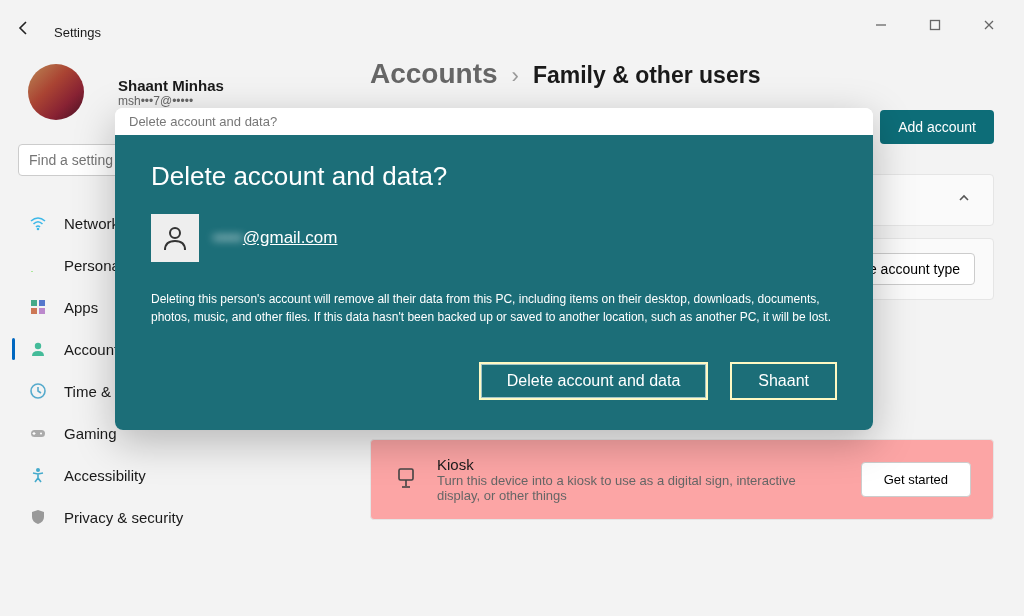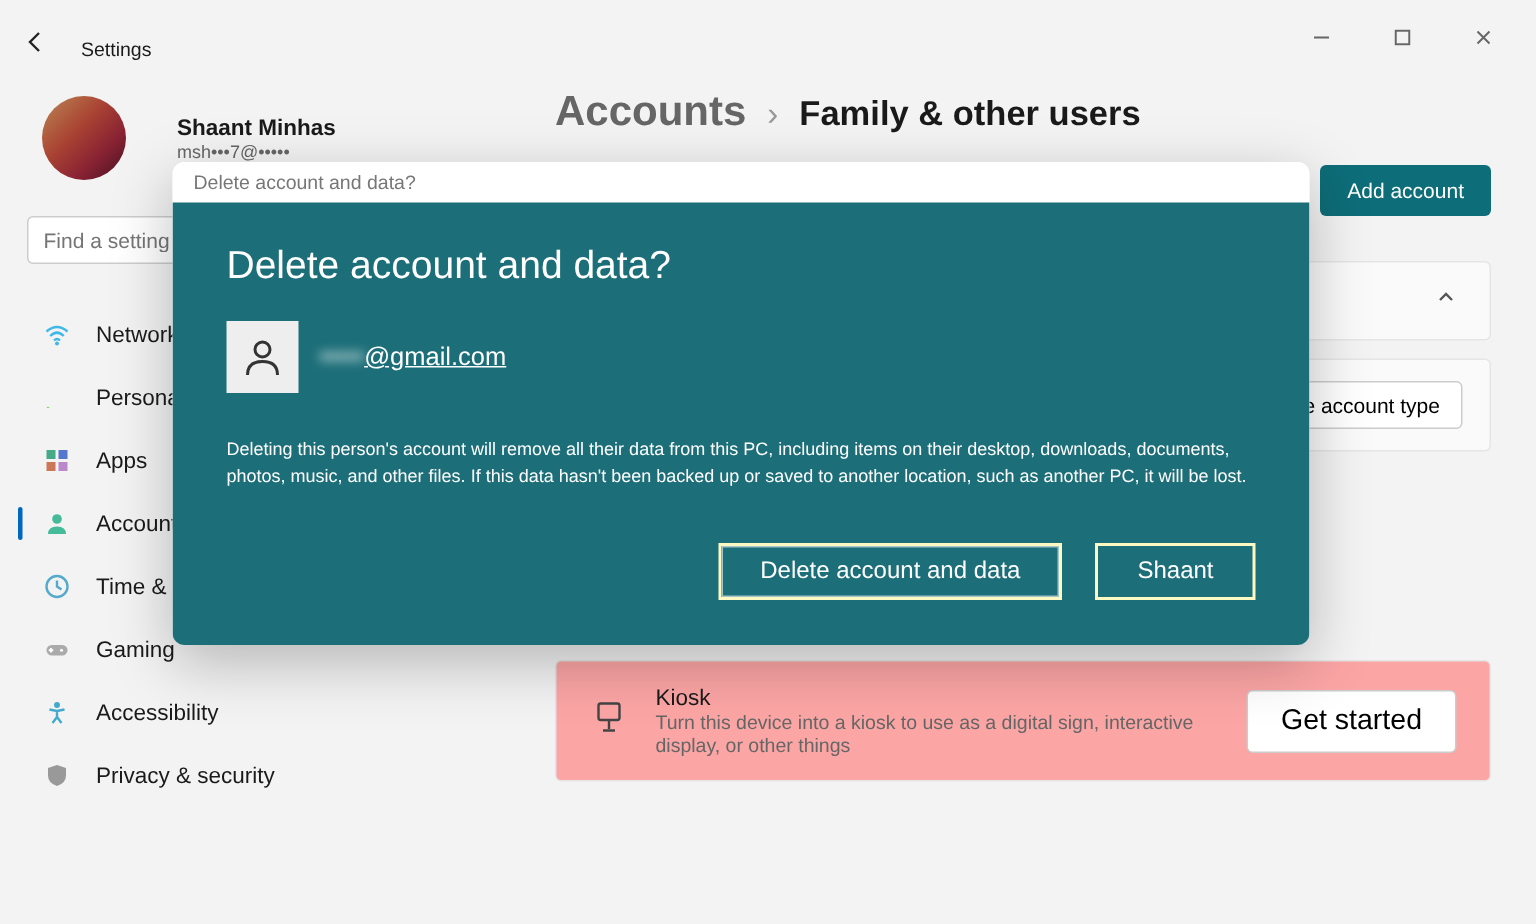--- a/index.html
+++ b/index.html
@@ -30,21 +30,21 @@
     .bc-sep { font-size: 22px; color: #999; }
     .bc-current { font-size: 23px; font-weight: 600; }
     .primary-btn { background: #0d6d78; color: #fff; border: none; padding: 9px 18px; border-radius: 4px; font-size: 14px; float: right; }
     .card-frag { background: #fafafa; border: 1px solid #e5e5e5; border-radius: 4px; padding: 14px 18px; margin-top: 88px; display: flex; align-items: center; justify-content: flex-end; }
     .sec-btn { background: #fff; border: 1px solid #ccc; padding: 7px 14px; border-radius: 4px; font-size: 14px; }
     .section-label { font-size: 15px; font-weight: 600; margin-top: 110px; margin-bottom: 12px; }
     .kiosk-card { background: #fca5a5; border: 1px solid #e5e5e5; border-radius: 4px; padding: 16px 22px; display: flex; align-items: center; }
     .kiosk-icon { margin-right: 18px; }
     .kiosk-title { font-weight: 400; font-size: 15px; }
     .kiosk-desc { font-size: 13px; color: #666; max-width: 380px; }
-    .kiosk-btn { margin-left: auto; background: #fff; border: 1px solid #ccc; padding: 9px 22px; border-radius: 4px; font-size: 19px; }
+    .kiosk-btn { margin-left: auto; background: #fff; border: 1px solid #ccc; padding: 9px 22px; border-radius: 4px; font-size: 13px; }
     .carat-down { margin-left: auto; }
 
     
     .dlg { position: absolute; left: 115px; top: 108px; width: 758px; background: #fff; border-radius: 8px; box-shadow: 0 12px 40px rgba(0,0,0,.25); overflow: hidden; }
     .dlg-header { padding: 6px 14px; font-size: 13px; color: #777; background: #fff; }
     .dlg-body { background: #1c6e78; color: #fff; padding: 26px 36px 30px 36px; }
     .dlg-title { font-size: 26px; font-weight: 400; margin-bottom: 22px; }
     .dlg-user { display: flex; align-items: center; margin-bottom: 28px; text-decoration: underline; }
     .dlg-user-icon { width: 48px; height: 48px; background: #eee; display: flex; align-items: center; justify-content: center; margin-right: 14px; }
     .dlg-user-email { font-size: 17px; position: relative; }

